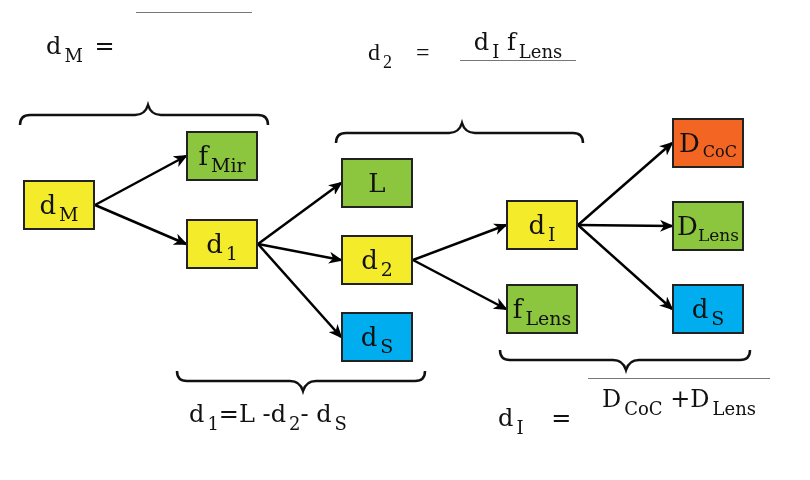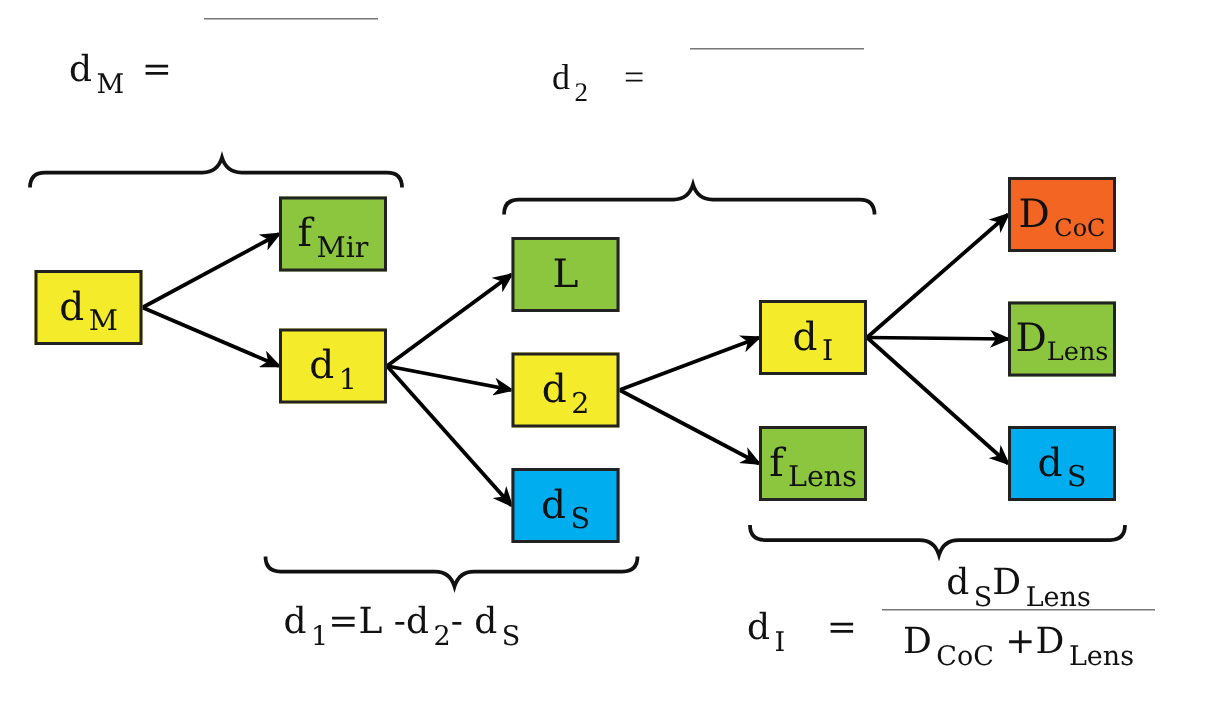--- a/index.html
+++ b/index.html
@@ -97,35 +97,36 @@
 </div>
 <div class="frac" style="left:136px;top:8px;width:116px;">
   <div class="bar"></div>
 </div>
 
 <div class="eq" style="left:368px;top:40px;font-family:Liberation Serif, serif;">
   <span>d</span><span class="sub">2</span>
   <span class="sym" style="margin-left:18px;">=</span>
 </div>
 <div class="frac" style="left:460px;top:28px;width:116px;">
+  <div class="num">
+    <span>d</span><span class="sub">I</span>
+    <span>f</span><span class="sub">Lens</span>
+  </div>
   <div class="bar"></div>
 </div>
 
 <div class="eq" style="left:189px;top:402px;">
   <span>d</span><span class="sub">1</span><span>=</span><span>L</span>
   <span>-</span><span>d</span><span class="sub">2</span><span>-</span>
   <span>d</span><span class="sub">S</span>
 </div>
 
 <div class="eq" style="left:498px;top:406px;">
   <span>d</span><span class="sub">I</span>
   <span class="sym" style="margin-left:20px;">=</span>
 </div>
 <div class="frac" style="left:588px;top:374px;width:182px;">
-  <div class="num">
-    <span>d</span><span class="sub">S</span><span>D</span><span class="sub">Lens</span>
-  </div>
   <div class="bar"></div>
   <div class="den">
     <span>D</span><span class="sub">CoC</span>
     <span>+</span><span>D</span><span class="sub">Lens</span>
   </div>
 </div>
 
 </body></html>

